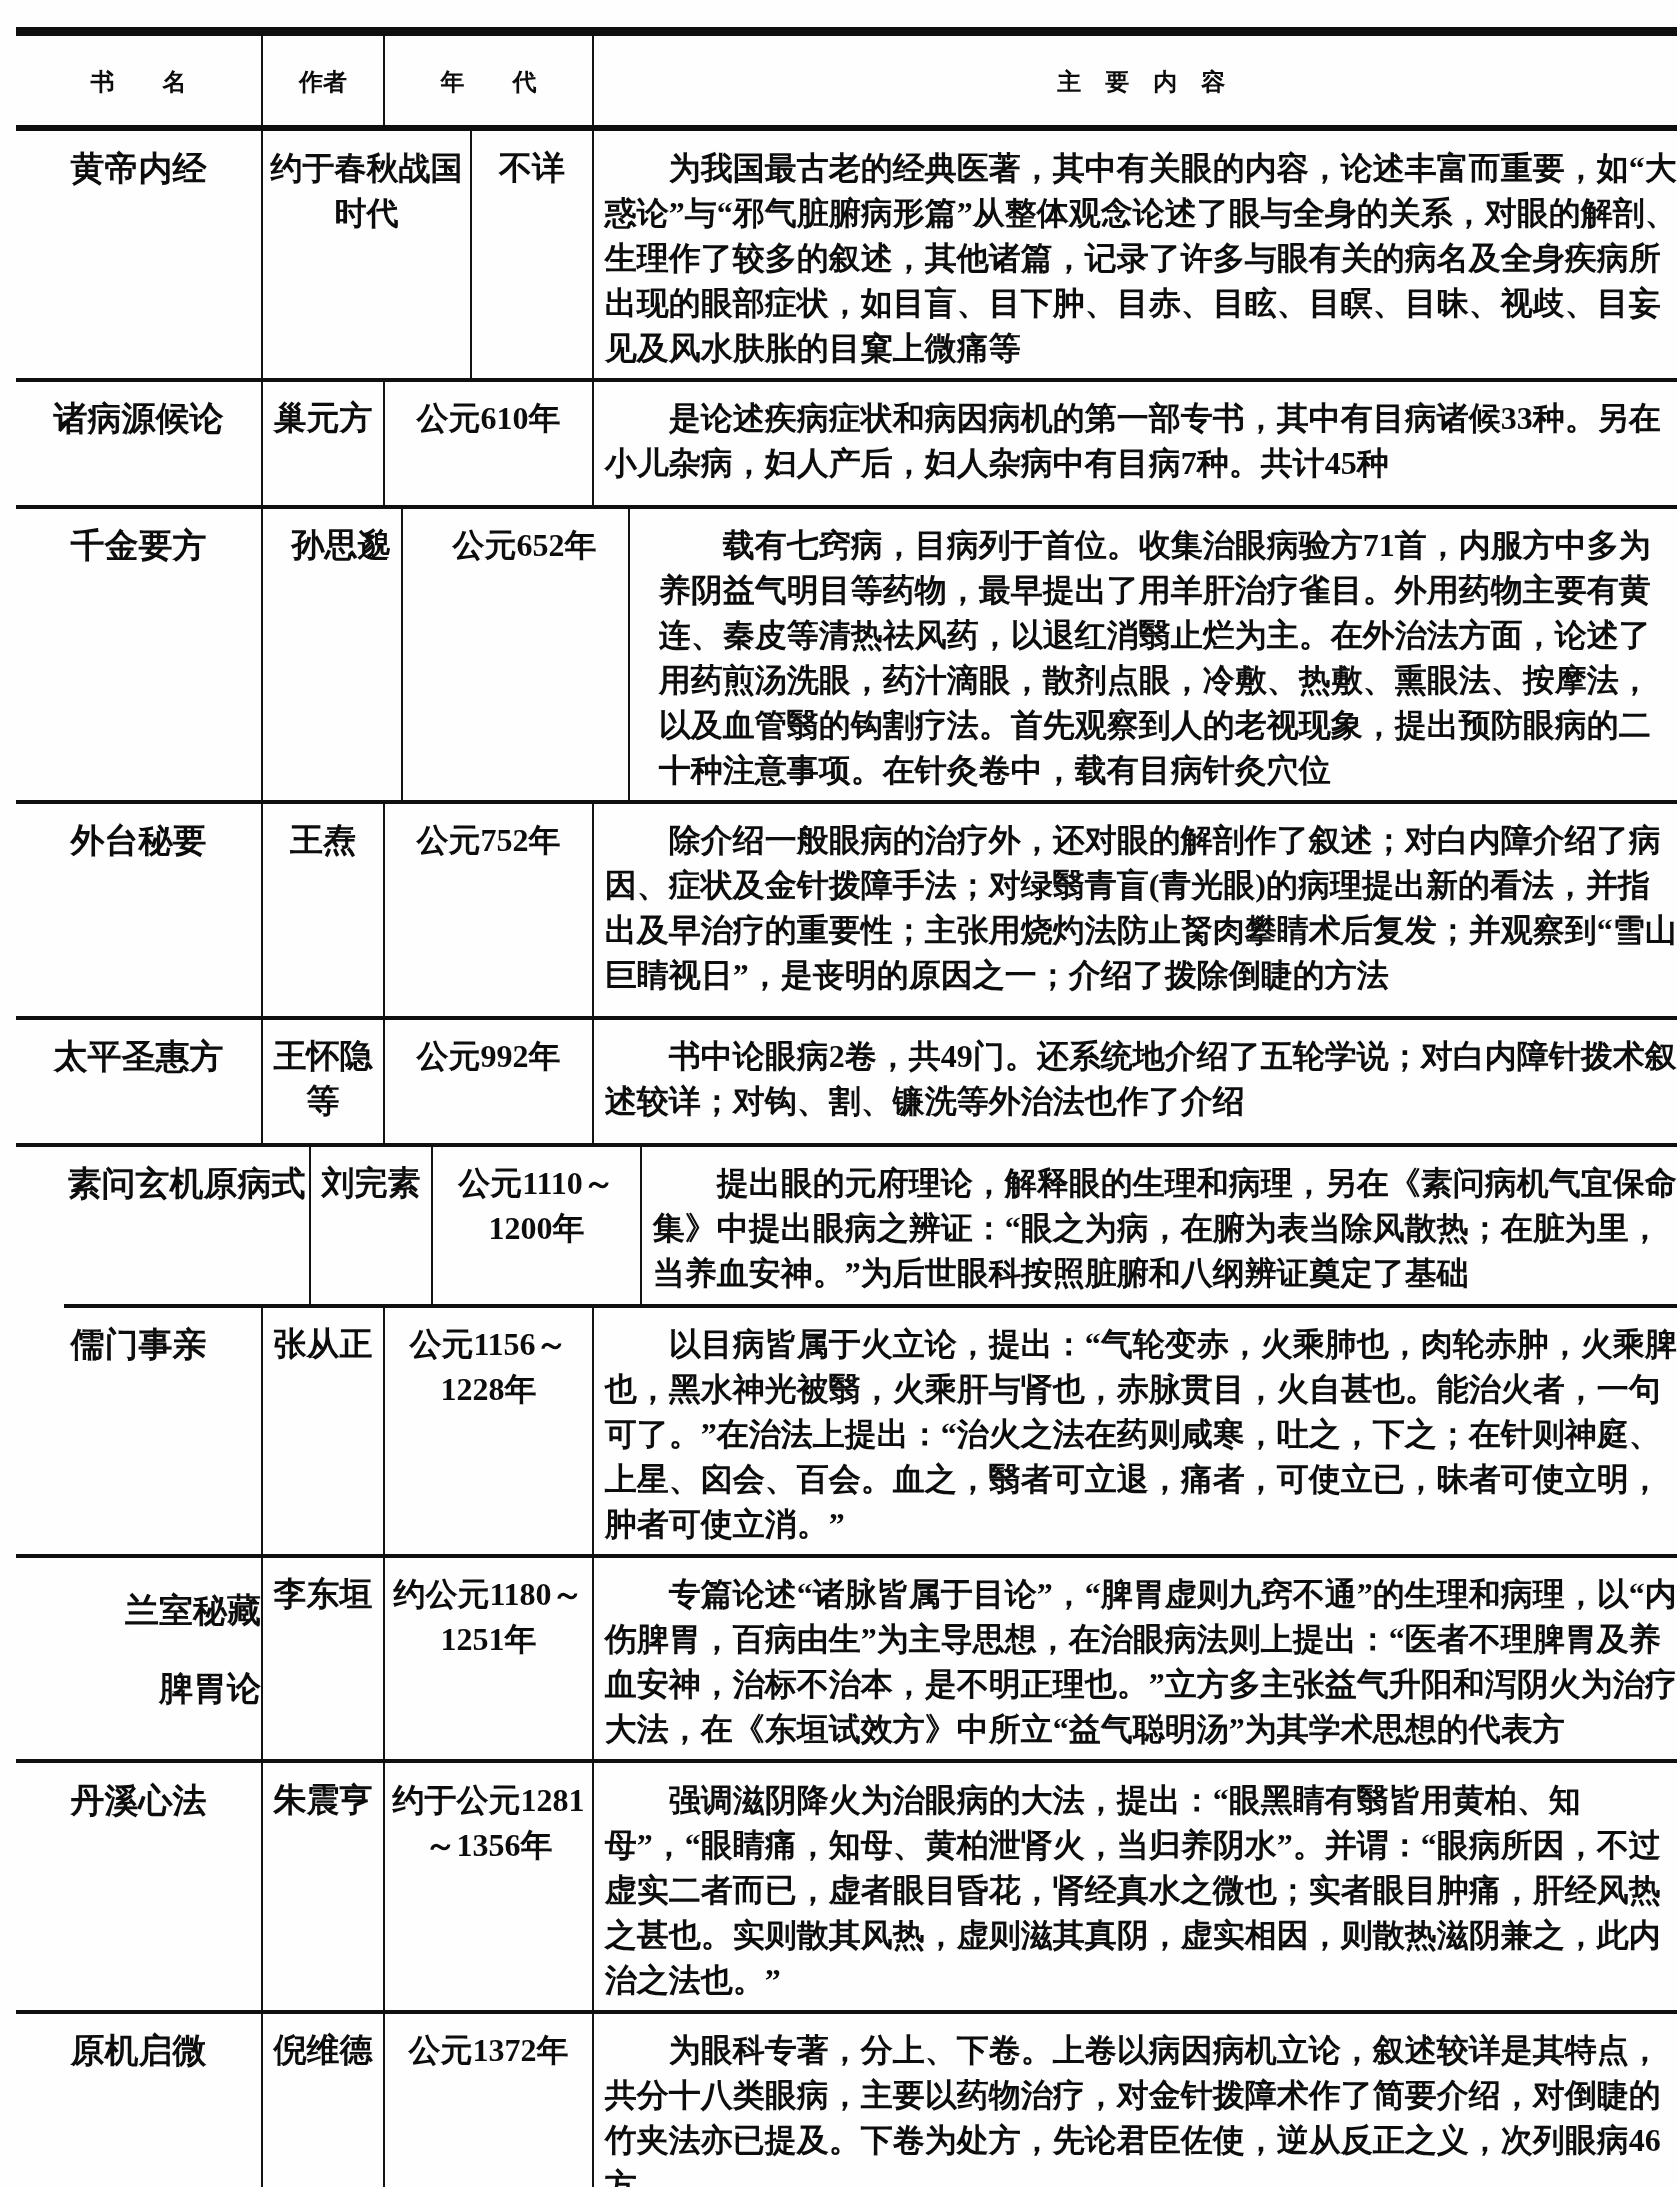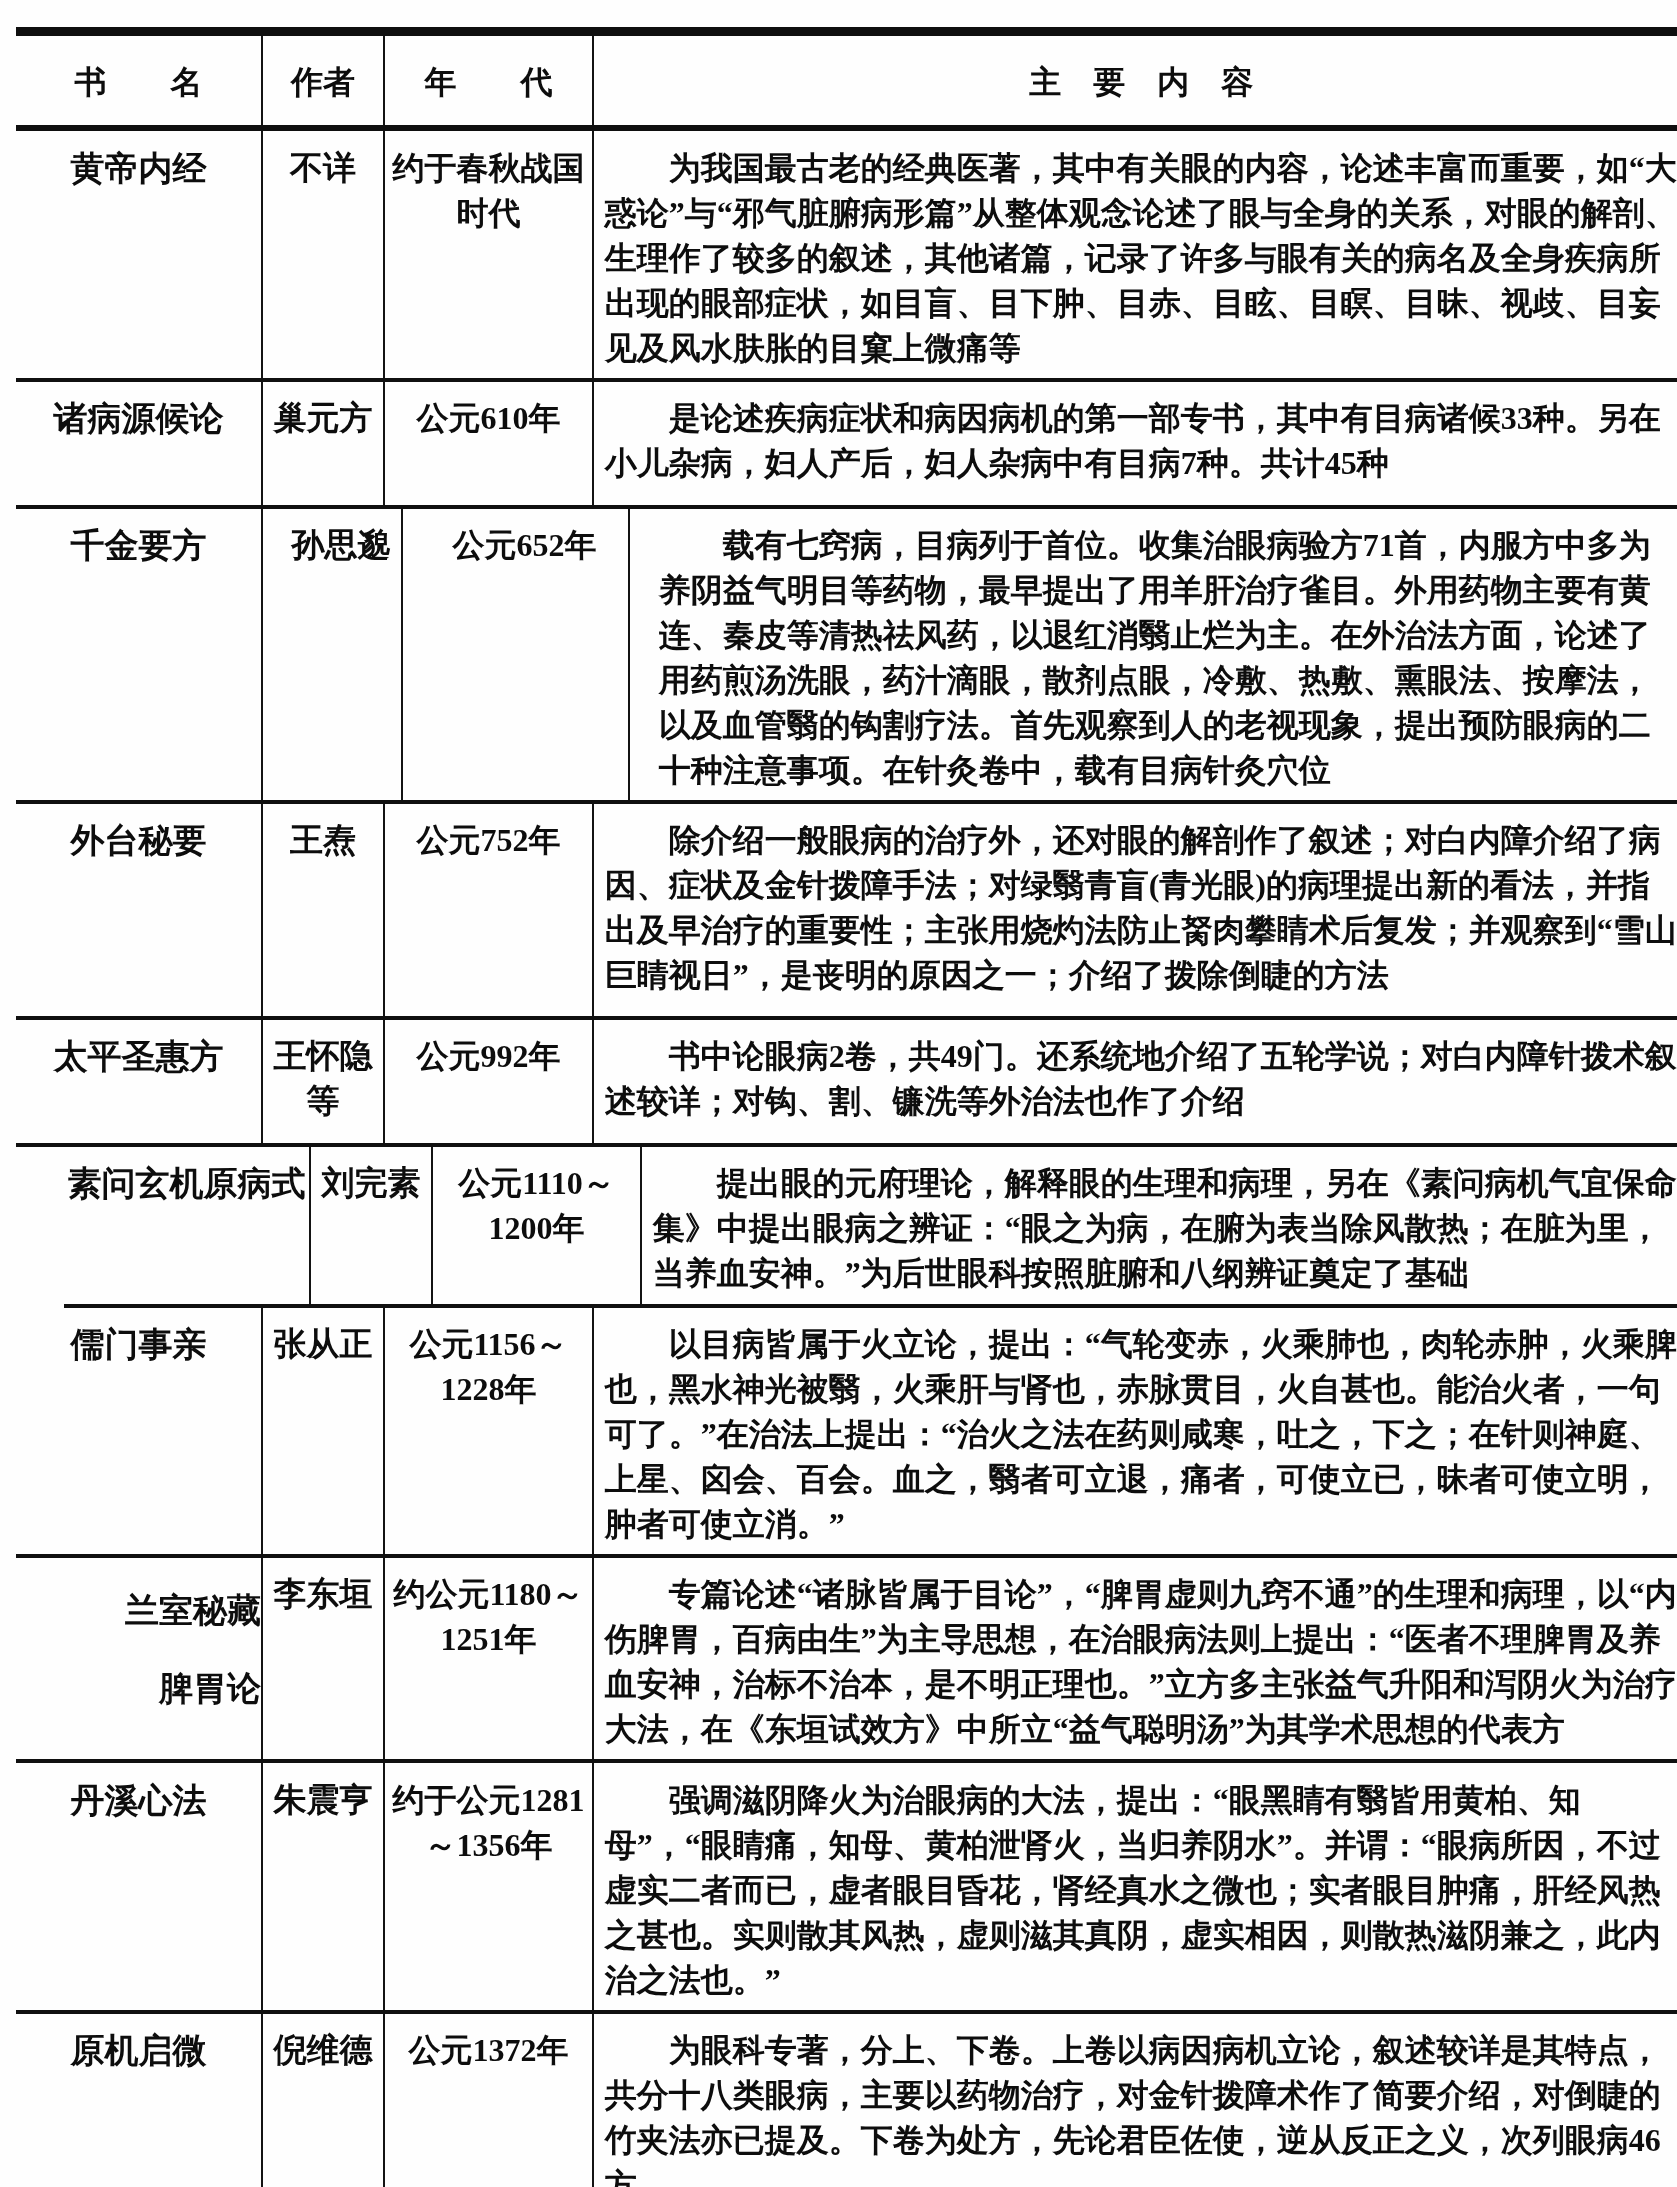--- a/index.html
+++ b/index.html
@@ -69,21 +69,21 @@
   .c-content {
     flex: 1;
     font-size: 32px;
     line-height: 45px;
     text-indent: 2em;
     padding-left: 10.7px;
     padding-right: 0;
     overflow: hidden;
   }
   .header-row .cell {
-    font-size: 32px;
+    font-size: 24px;
     font-weight: 700;
     text-align: center;
     padding-top: 25px;
     padding-bottom: 21.4px;
     line-height: 43px;
     text-indent: 0;
   }
   .gap { line-height: 78px; text-align: right; }
   
   .r1  { min-height: 241px; }
@@ -105,22 +105,22 @@
 
     <div class="row header-row">
       <div class="cell c-book">书　　名</div>
       <div class="cell c-author">作者</div>
       <div class="cell c-era">年　　代</div>
       <div class="cell c-content">主　要　内　容</div>
     </div>
 
     <div class="row r1">
       <div class="cell c-book">黄帝内经</div>
+      <div class="cell c-era">约于春秋战国时代</div>
       <div class="cell c-author">不详</div>
-      <div class="cell c-era">约于春秋战国时代</div>
       <div class="cell c-content">为我国最古老的经典医著，其中有关眼的内容，论述丰富而重要，如“大惑论”与“邪气脏腑病形篇”从整体观念论述了眼与全身的关系，对眼的解剖、生理作了较多的叙述，其他诸篇，记录了许多与眼有关的病名及全身疾病所出现的眼部症状，如目盲、目下肿、目赤、目眩、目瞑、目昧、视歧、目妄见及风水肤胀的目窠上微痛等</div>
     </div>
 
     <div class="row r2">
       <div class="cell c-book">诸病源候论</div>
       <div class="cell c-author">巢元方</div>
       <div class="cell c-era">公元610年</div>
       <div class="cell c-content">是论述疾病症状和病因病机的第一部专书，其中有目病诸候33种。另在小儿杂病，妇人产后，妇人杂病中有目病7种。共计45种</div>
     </div>
 

